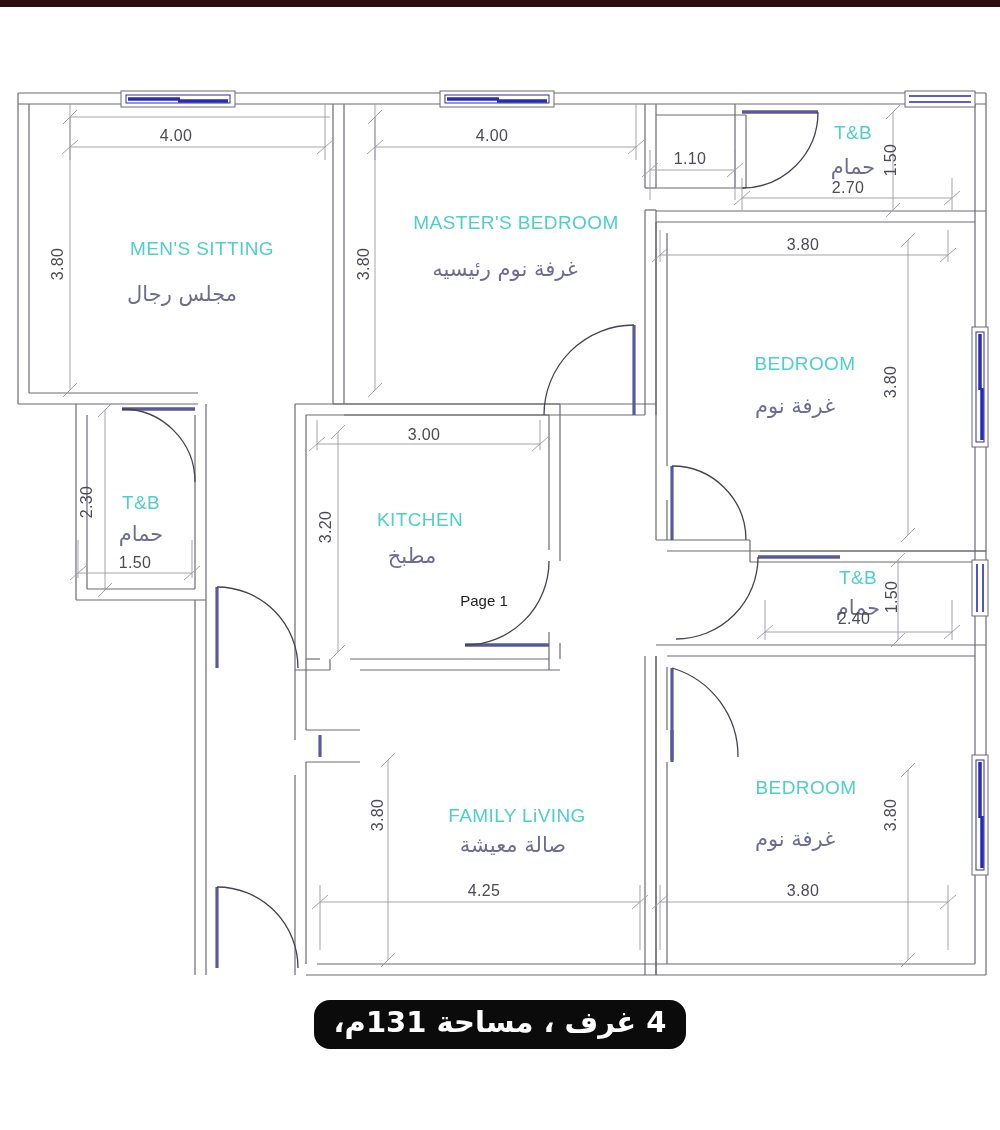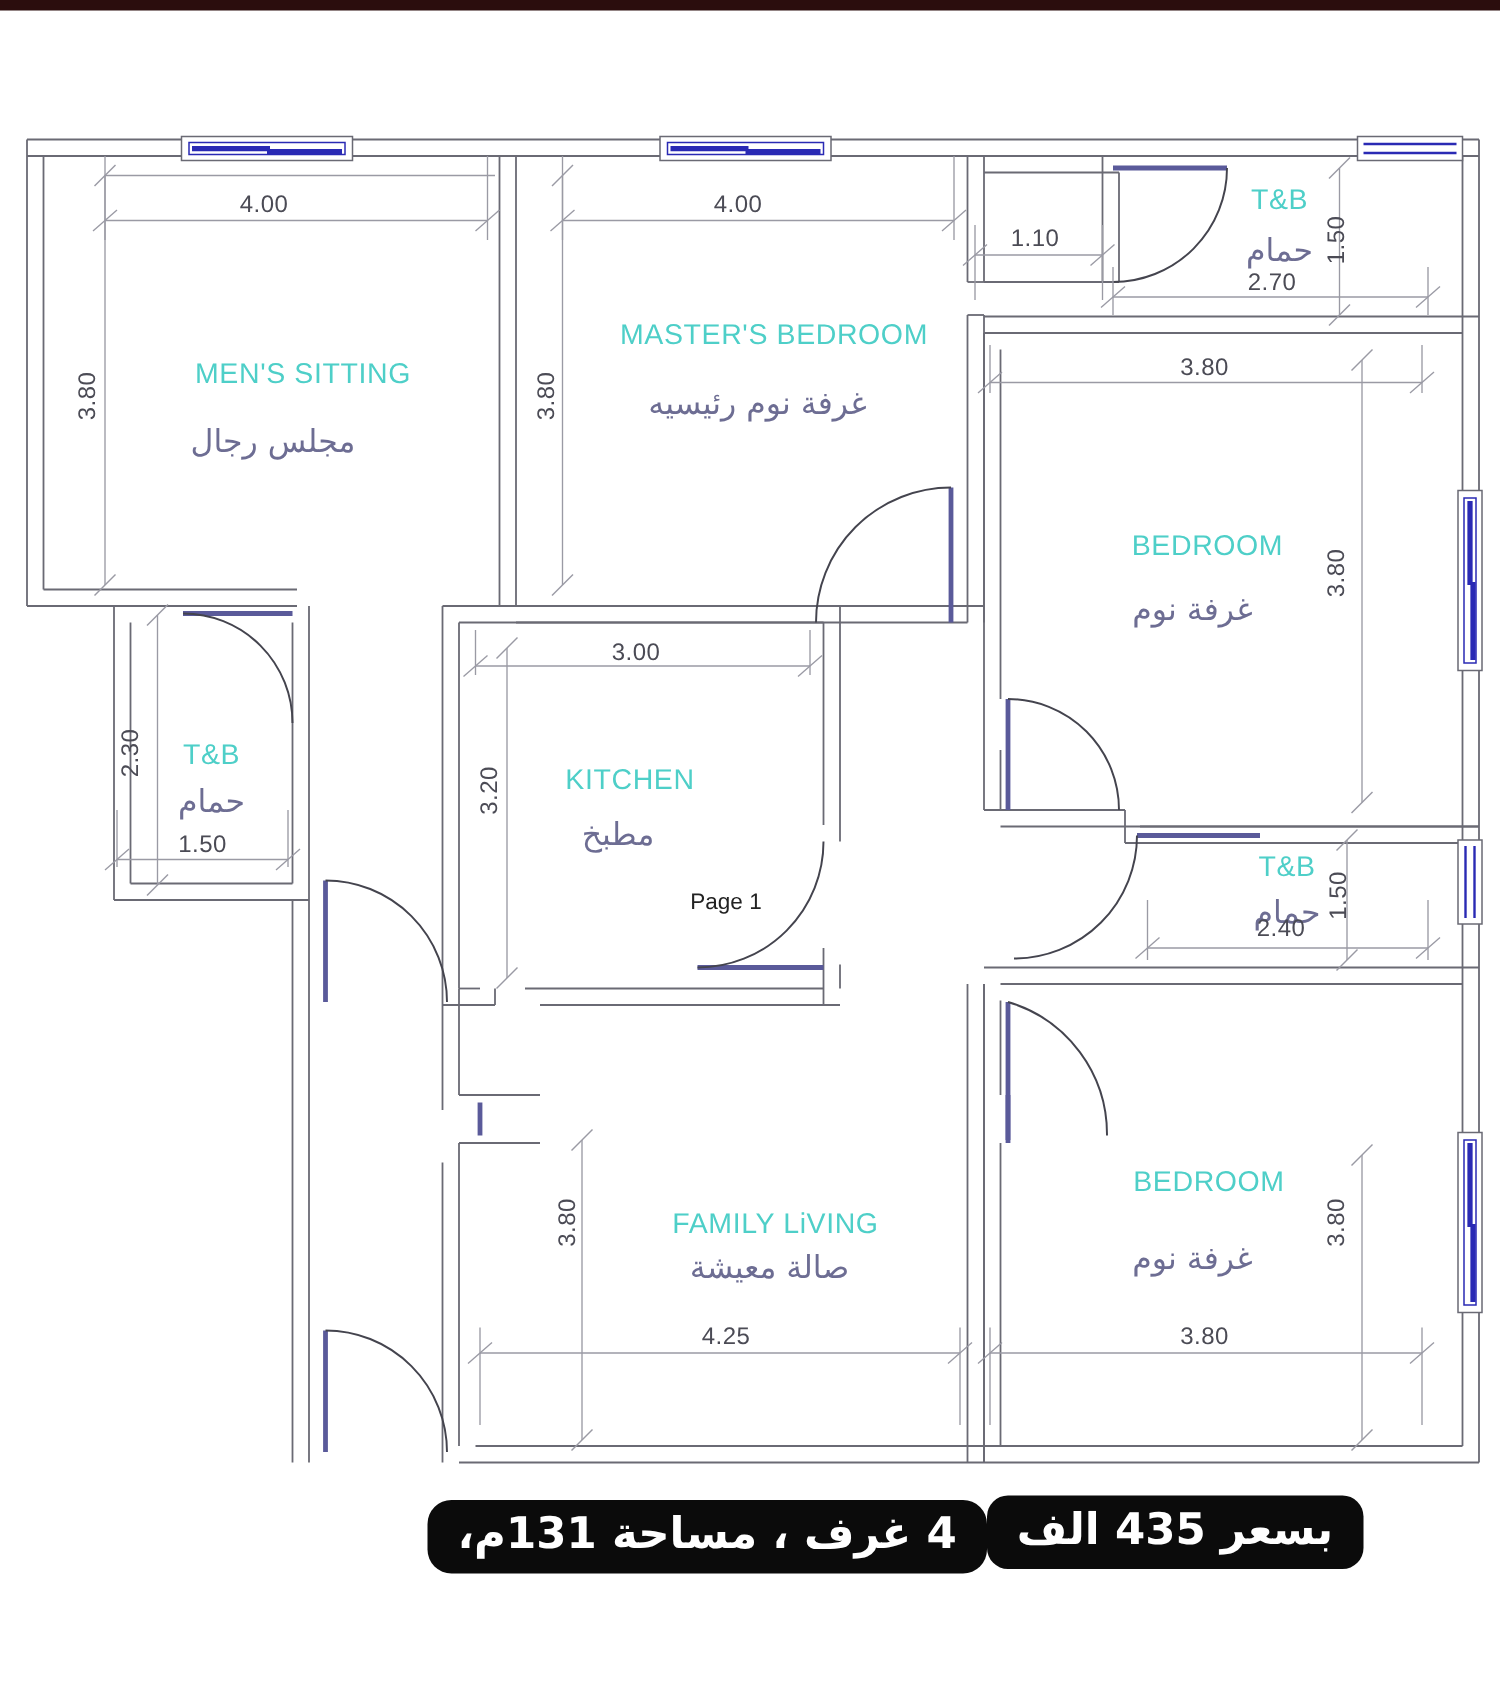--- a/index.html
+++ b/index.html
@@ -56,21 +56,21 @@
     fill: #222;
     font-size: 15px;
   }
   #banner {
     position: absolute;
     left: 50%;
     transform: translateX(-50%);
     top: 1000px;
     width: 430px;
     display: flex;
-    flex-direction: row;
+    flex-direction: column;
     align-items: center;
   }
   .banner-line {
     background: #0b0b0b;
     color: #ffffff;
     font-family: "DejaVu Sans", sans-serif;
     font-size: 29px;
     font-weight: bold;
     direction: rtl;
     text-align: center;
@@ -416,14 +416,13 @@
     <text class="dim-txt" x="896" y="815" text-anchor="middle" transform="rotate(-90 896 815)">3.80</text>
   </g>
 
   <text class="page-txt" x="484" y="606" text-anchor="middle">Page 1</text>
 
 </svg>
 </div>
 
 <div id="banner">
   <div class="banner-line l1">4 غرف ، مساحة 131م،</div>
-  <div class="banner-line l2">بسعر 435 الف</div>
 </div>
 
 </body></html>

